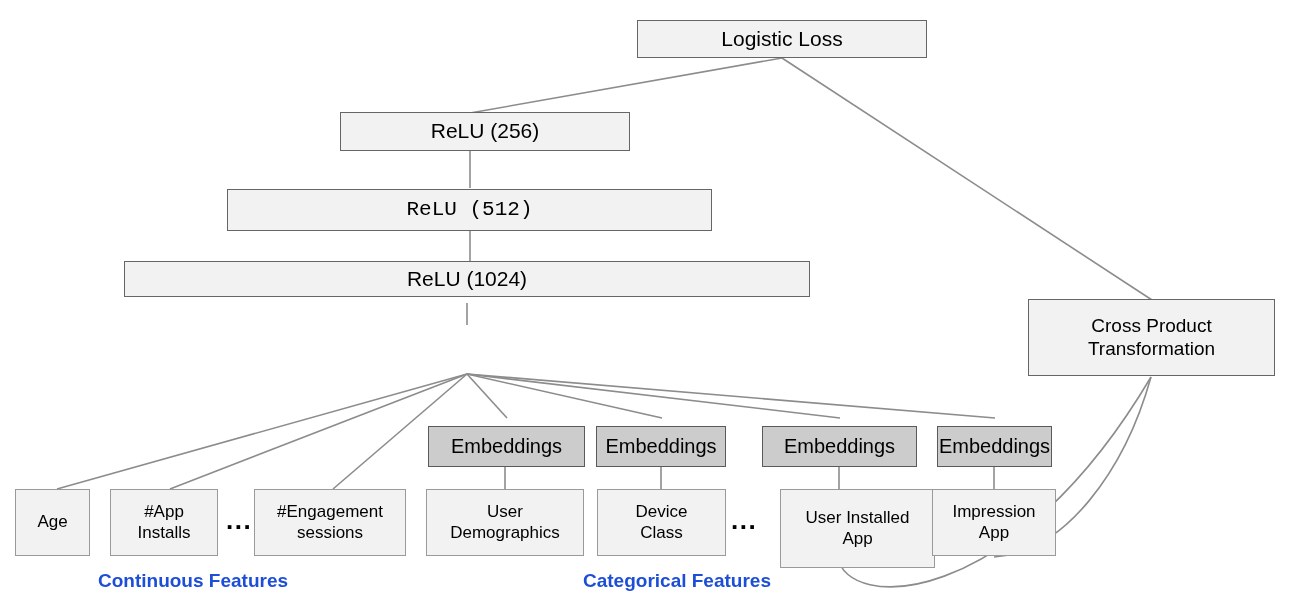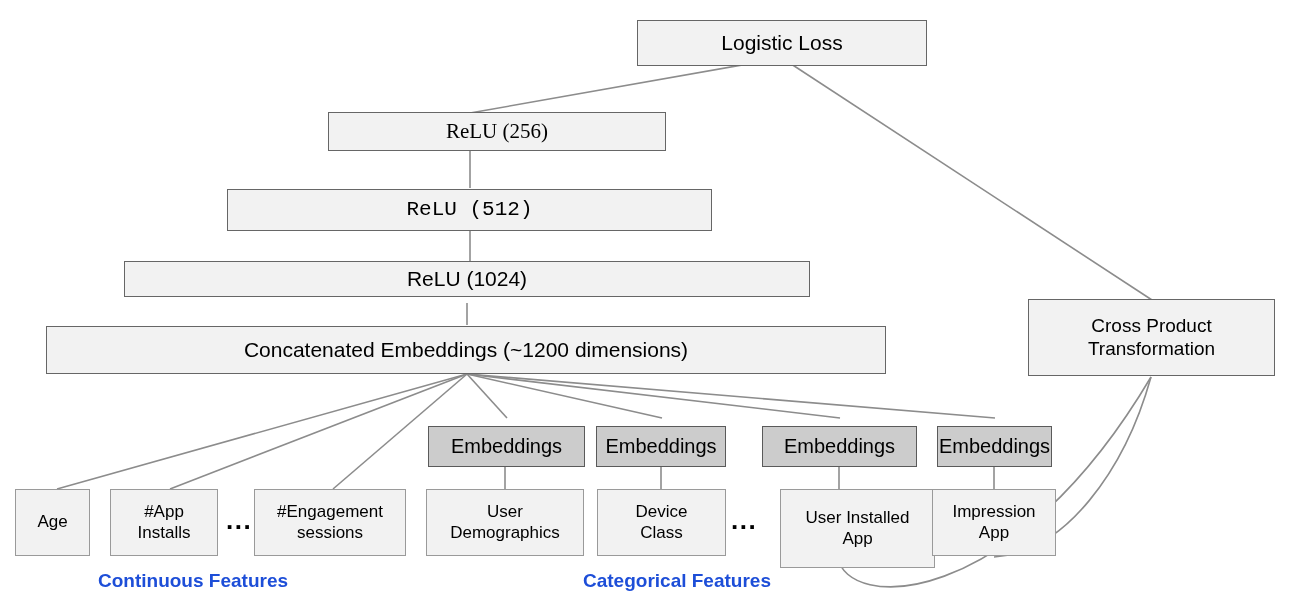--- a/index.html
+++ b/index.html
@@ -99,29 +99,28 @@
       <path d="M505,459 L505,489"></path>
       <path d="M661,459 L661,489"></path>
       <path d="M839,459 L839,489"></path>
       <path d="M994,459 L994,489"></path>
 
       <path d="M838,557 C845,610 1010,615 1151,377"></path>
       <path d="M994,557 C1065,553 1125,470 1151,377"></path>
     </g>
   </svg>
 
-  <div class="node node-strong t-lg" style="left:637px; top:20px; width:290px; height:46px;">Logistic Loss</div>
+  <div class="node node-strong t-lg" style="left:637px; top:20px; width:290px; height:38px;">Logistic Loss</div>
 
-  <div class="node node-strong t-lg" style="left:328px; top:112px; width:338px; height:39px;font-family:Liberation Serif, serif;">ReLU (256)</div>
+  <div class="node node-strong t-lg" style="left:340px; top:112px; width:290px; height:39px;">ReLU (256)</div>
 
   <div class="node node-strong t-lg" style="left:227px; top:189px; width:485px; height:42px;font-family:Liberation Mono, monospace;">ReLU (512)</div>
 
   <div class="node node-strong t-lg" style="left:124px; top:261px; width:686px; height:36px;">ReLU (1024)</div>
 
-  <div class="node node-strong t-lg" style="left:46px; top:326px; width:840px; height:48px;">Concatenated Embeddings (~1200 dimensions)</div>
 
   <div class="node node-strong t-md" style="left:1028px; top:299px; width:247px; height:77px;">Cross Product
 Transformation</div>
 
   <div class="node node-dark t-emb" style="left:428px; top:418px; width:157px; height:41px;">Embeddings</div>
   <div class="node node-dark t-emb" style="left:596px; top:418px; width:130px; height:41px;">Embeddings</div>
   <div class="node node-dark t-emb" style="left:762px; top:418px; width:155px; height:41px;">Embeddings</div>
   <div class="node node-dark t-emb" style="left:937px; top:418px; width:115px; height:41px;">Embeddings</div>
 
   <div class="node node-light t-sm" style="left:15px; top:489px; width:75px; height:67px;">Age</div>

